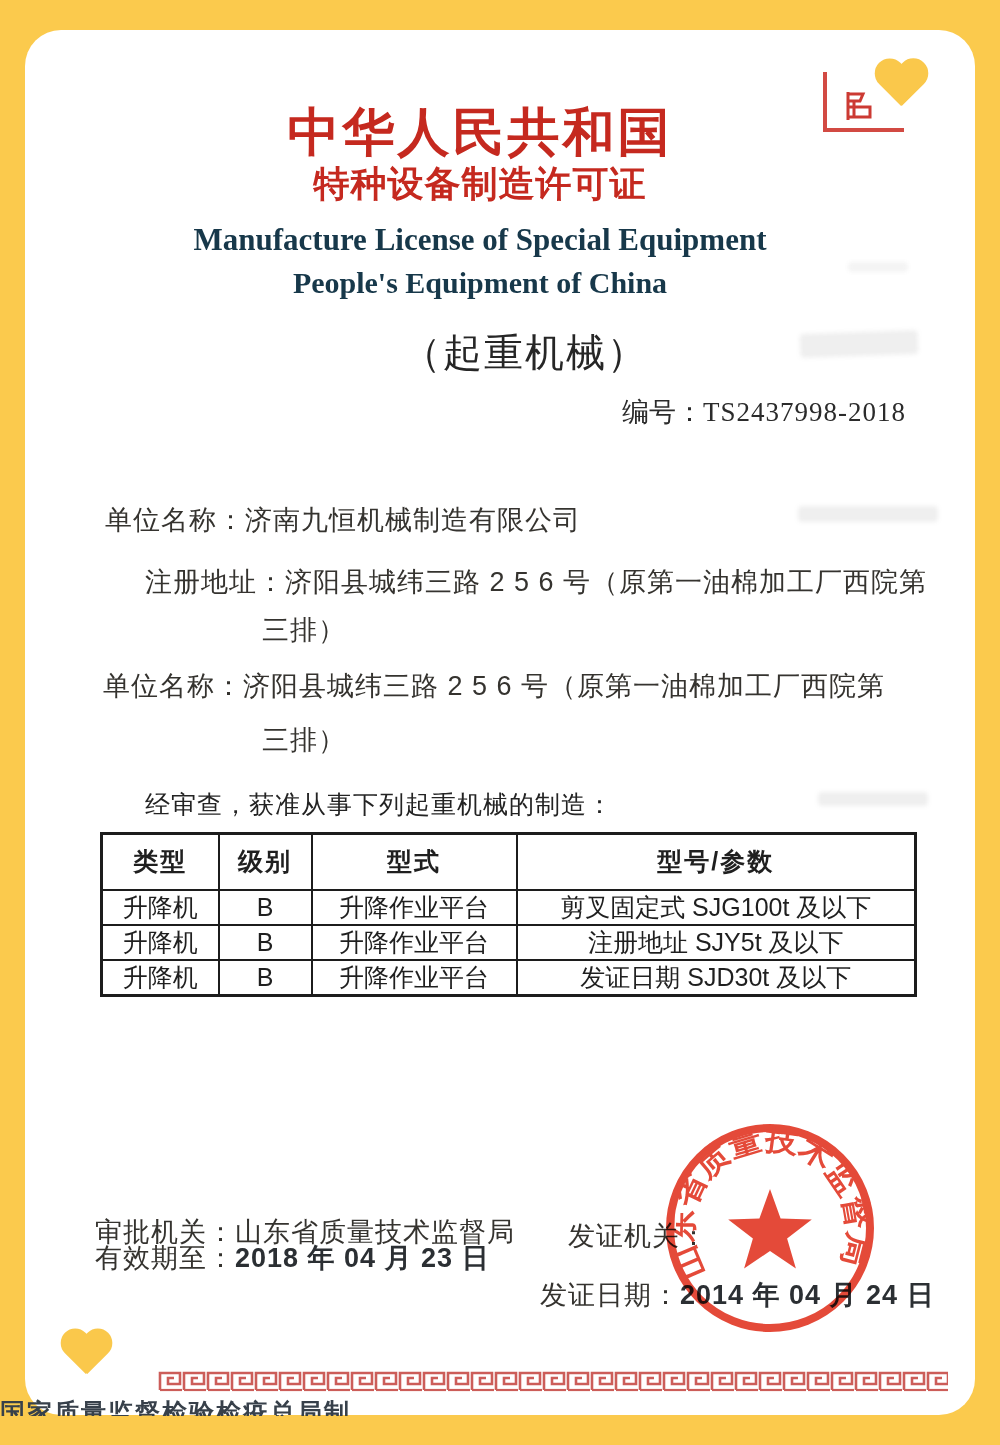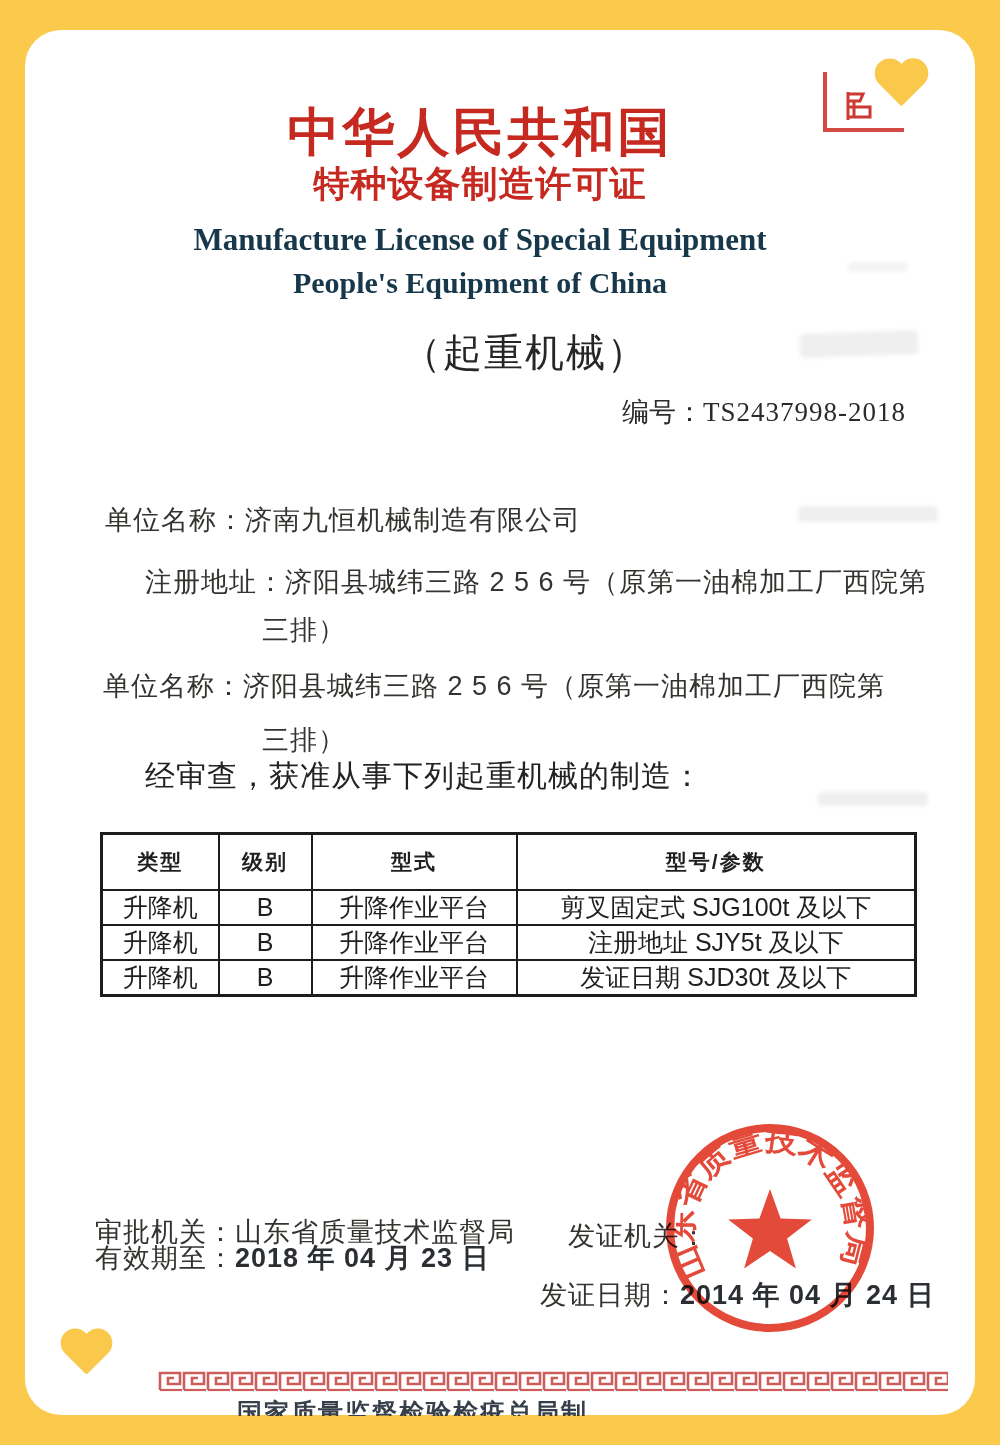--- a/index.html
+++ b/index.html
@@ -37,31 +37,31 @@
   .license-line{position:absolute;left:622px;top:394px;font-size:27px;color:#2b2b2b;}
   .license-no{font-family:"Liberation Serif","DejaVu Serif",serif;letter-spacing:1px;}
 
   
   .field{position:absolute;font-size:27px;color:#35332f;letter-spacing:1px;white-space:nowrap;}
   .f-company{left:105px;top:502px;}
   .f-reg{left:105px;top:564px;margin-left:40px;}
   .f-reg-cont{left:262px;top:612px;}
   .f-mfg{left:103px;top:668px;}
   .f-mfg-cont{left:262px;top:722px;}
-  .note{position:absolute;left:145px;top:756px;font-size:30px;color:#232323;letter-spacing:1px;}
+  .note{position:absolute;left:145px;top:788px;font-size:25px;color:#232323;letter-spacing:1px;}
 
   
   table.lic{
     position:absolute;left:100px;top:832px;width:814px;height:160px;
     border-collapse:collapse;table-layout:fixed;
     font-size:25px;color:#1f1f1f;
   }
   table.lic,table.lic th,table.lic td{border:2px solid #1c1c1c;}
   table.lic{border-width:3px;}
-  table.lic th{font-weight:bold;font-size:21px;letter-spacing:2px;}
+  table.lic th{font-weight:bold;font-size:25px;letter-spacing:2px;}
   table.lic td,table.lic th{text-align:center;vertical-align:middle;padding:0;}
   .c1{width:117px;}.c2{width:93px;}.c3{width:205px;}.c4{width:399px;}
   tr.hdr{height:56px;} tr.row{height:34px;}
 
   
   .f-approve{left:95px;top:1214px;}
   .f-issuer{left:568px;top:1218px;}
   .f-valid{left:95px;top:1240px;}
   .f-issued{left:540px;top:1277px;}
   .dateval{font-weight:bold;color:#2b2f33;}
@@ -69,21 +69,21 @@
   
   .seal{position:absolute;left:660px;top:1118px;width:220px;height:220px;
         mix-blend-mode:multiply;opacity:0.92;z-index:5;}
 
   
   .meander{position:absolute;left:158px;top:1370px;z-index:2;opacity:.85;}
 
   
   .made-by{
     position:absolute;left:0;top:1396px;width:825px;height:20px;overflow:hidden;
-    text-align:center;font-size:25px;font-weight:bold;color:#37404a;letter-spacing:2px;
+    text-align:left;font-size:25px;font-weight:bold;color:#37404a;letter-spacing:2px;
   }
 
   
   .smudge{position:absolute;background:rgba(100,100,100,.10);filter:blur(2px);border-radius:4px;}
   .sm1{left:800px;top:332px;width:118px;height:24px;transform:rotate(-2deg);}
   .sm2{left:798px;top:506px;width:140px;height:16px;}
   .sm3{left:818px;top:792px;width:110px;height:14px;}
   .sm4{left:848px;top:262px;width:60px;height:10px;opacity:.7;}
 </style>
 </head>

